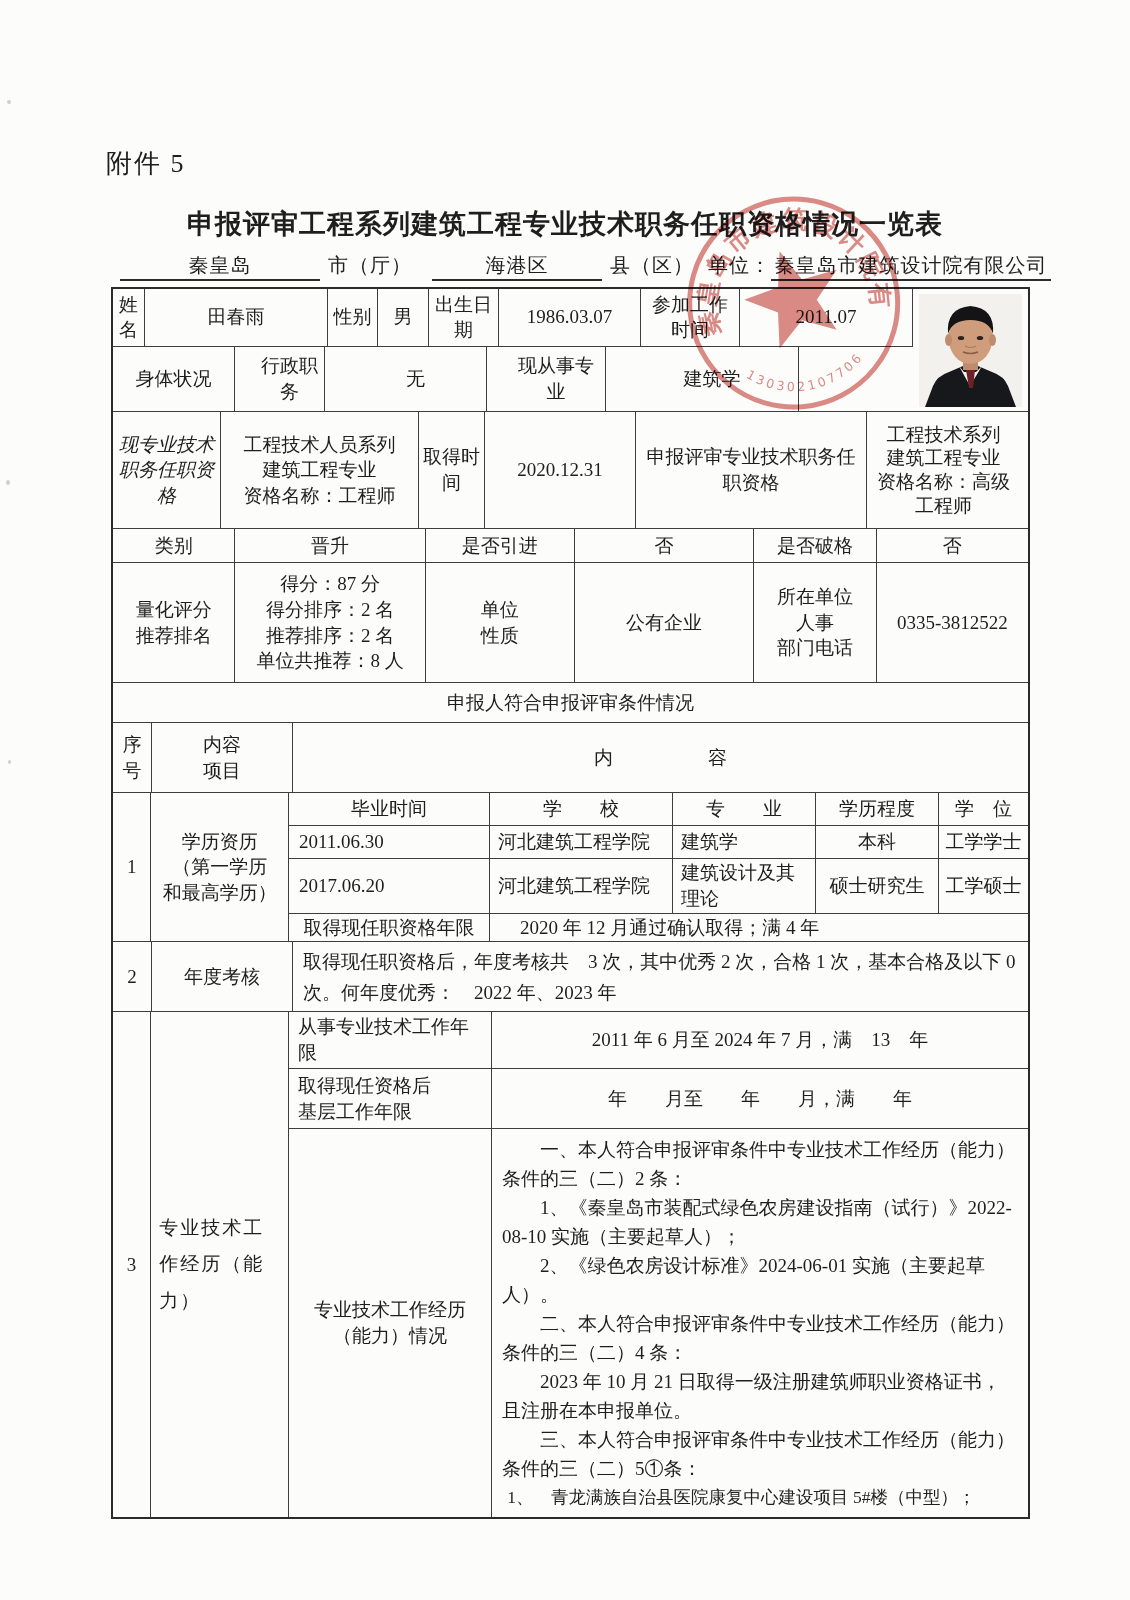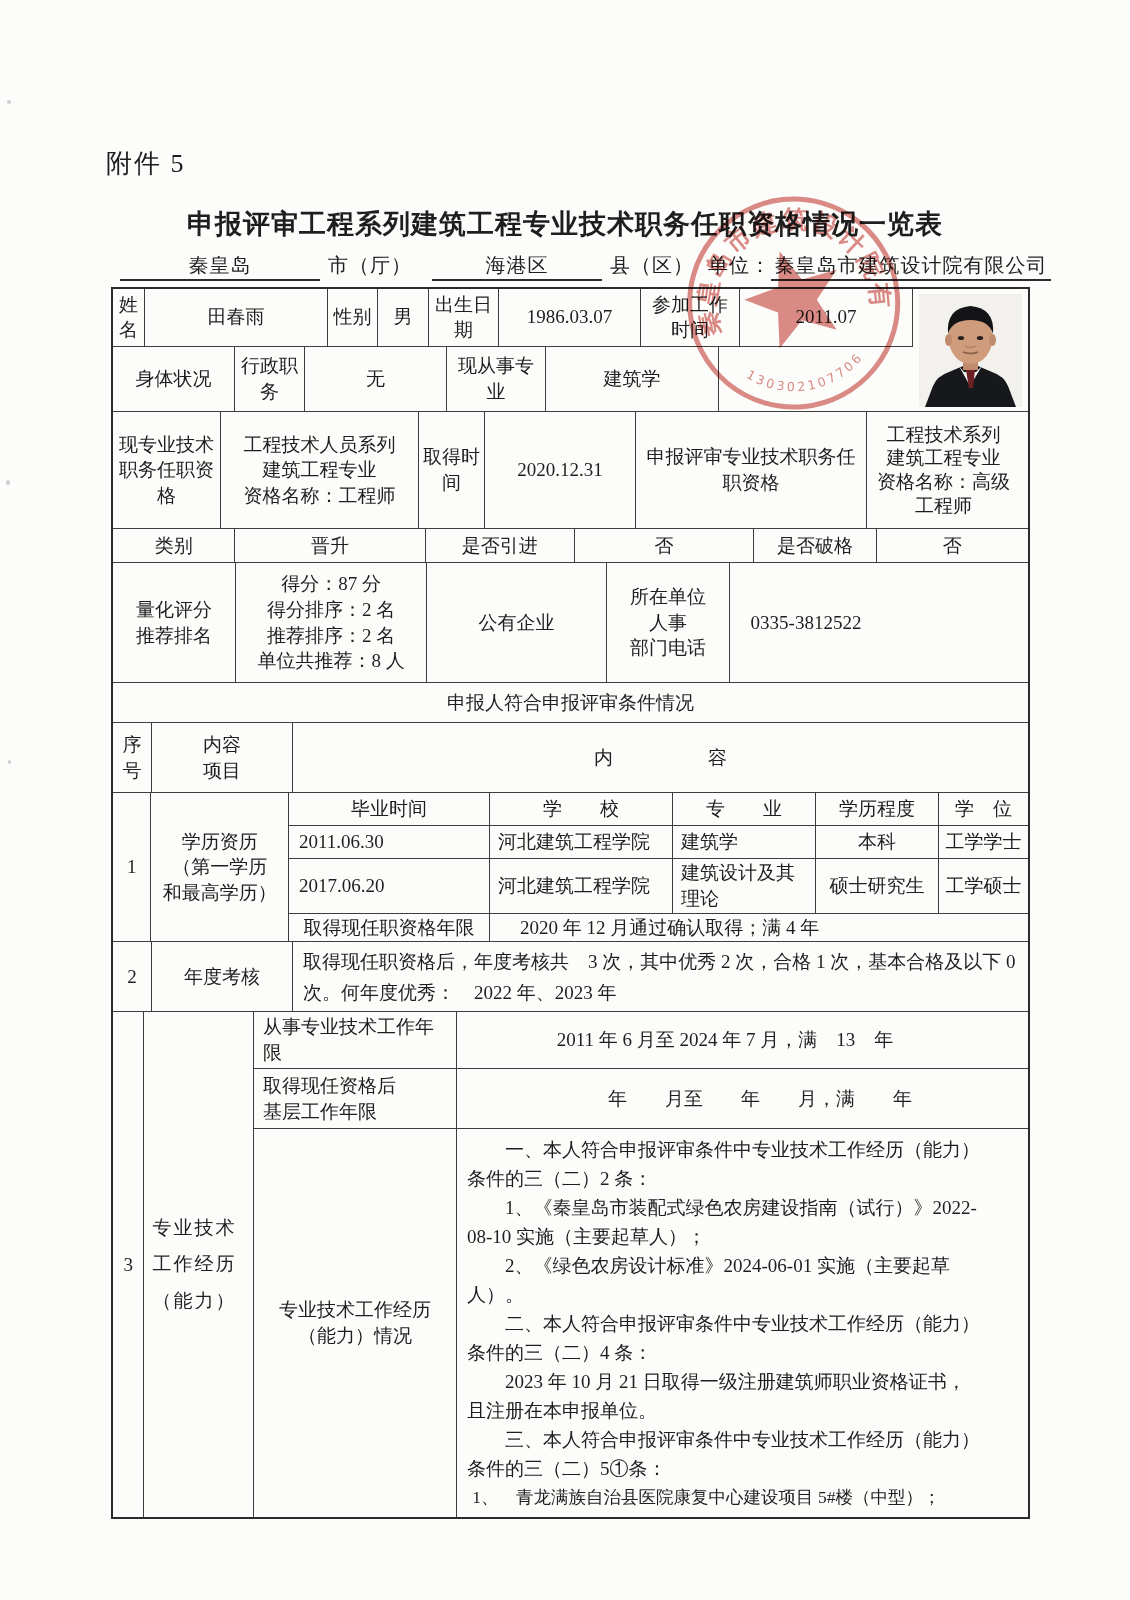--- a/index.html
+++ b/index.html
@@ -65,21 +65,21 @@
       <div class="subband" style="height:58px;border-bottom:1.5px solid #3d3d3d;">
         <div class="c" style="width:32px;">姓名</div>
         <div class="c" style="width:183px;">田春雨</div>
         <div class="c" style="width:50px;">性别</div>
         <div class="c" style="width:51px;">男</div>
         <div class="c" style="width:70px;">出生日期</div>
         <div class="c" style="width:142px;">1986.03.07</div>
         <div class="c" style="width:99px;">参加工作时间</div>
         <div class="c" style="width:173px;">2011.07</div>
       </div>
-      <div class="subband" style="height:65px;">
+      <div class="subband" style="height:65px;gap:20px;">
         <div class="c" style="width:122px;">身体状况</div>
         <div class="c" style="width:70px;">行政职务</div>
         <div class="c" style="width:142px;">无</div>
         <div class="c" style="width:99px;">现从事专业</div>
         <div class="c" style="width:173px;">建筑学</div>
       </div>
     </div>
     <div class="c noline photo-cell">
       <svg width="103" height="113" viewBox="0 0 103 113">
         <rect x="0" y="0" width="103" height="113" fill="#f3f1ed"></rect>
@@ -93,21 +93,21 @@
         <ellipse cx="73.5" cy="46" rx="3.5" ry="6" fill="#c08a6c"></ellipse>
         <ellipse cx="42" cy="44" rx="3.2" ry="2" fill="#2a2220"></ellipse>
         <ellipse cx="61" cy="44" rx="3.2" ry="2" fill="#2a2220"></ellipse>
         <path d="M44 58 Q51.5 61 59 58" stroke="#8a5f49" stroke-width="1.6" fill="none"></path>
         <path d="M46 52 Q51.5 55 57 52" stroke="#b07d5f" stroke-width="1.2" fill="none"></path>
       </svg>
     </div>
   </div>
 
   <div class="band" style="height:117px;">
-    <div class="c" style="width:108px;">现专业技术职务任职资格</div>
+    <div class="c" style="width:108px;font-style:italic;">现专业技术职务任职资格</div>
     <div class="c pre" style="width:198px;">工程技术人员系列
 建筑工程专业
 资格名称：工程师</div>
     <div class="c" style="width:66px;">取得时间</div>
     <div class="c" style="width:151px;">2020.12.31</div>
     <div class="c" style="width:231px;">申报评审专业技术职务任职资格</div>
     <div class="c pre noline small-lh" style="width:153px;">工程技术系列
 建筑工程专业
 资格名称：高级工程师</div>
   </div>
@@ -121,20 +121,22 @@
     <div class="c noline" style="width:152px;">否</div>
   </div>
 
   <div class="band" style="height:120px;">
     <div class="c pre" style="width:123px;">量化评分
 推荐排名</div>
     <div class="c pre" style="width:191px;">得分：87 分
 得分排序：2 名
 推荐排序：2 名
 单位共推荐：8 人</div>
+    <div class="c pre" style="width:150px;">单位
+性质</div>
     <div class="c" style="width:180px;">公有企业</div>
     <div class="c pre" style="width:123px;">所在单位
 人事
 部门电话</div>
     <div class="c noline" style="width:152px;">0335-3812522</div>
   </div>
 
   <div class="band" style="height:40px;">
     <div class="c noline" style="width:919px;">申报人符合申报评审条件情况</div>
   </div>
@@ -188,21 +190,21 @@
   </div>
 
   <div class="band last" style="height:505px;">
     <div class="c" style="width:39px;">3</div>
     <div class="c left" style="width:141px;padding:4px 8px;line-height:1.9;letter-spacing:2px;">专业技术工作经历（能力）</div>
     <div class="col noline" style="flex:1;">
       <div class="irow" style="height:57px;">
         <div class="c left" style="width:203px;padding-left:9px;">从事专业技术工作年限</div>
         <div class="c noline" style="width:536px;">2011 年 6 月至 2024 年 7 月，满　13　年</div>
       </div>
-      <div class="irow" style="height:60px;gap:35px;">
+      <div class="irow" style="height:60px;">
         <div class="c left pre" style="width:203px;padding-left:9px;">取得现任资格后
 基层工作年限</div>
         <div class="c noline" style="width:536px;">年　　月至　　年　　月，满　　年</div>
       </div>
       <div class="irow last" style="height:388px;">
         <div class="c pre" style="width:203px;">专业技术工作经历
 （能力）情况</div>
         <div class="c noline doc-text" style="width:536px;">
           <p>一、本人符合申报评审条件中专业技术工作经历（能力）条件的三（二）2 条：</p>
           <p>1、《秦皇岛市装配式绿色农房建设指南（试行）》2022-08-10 实施（主要起草人）；</p>

